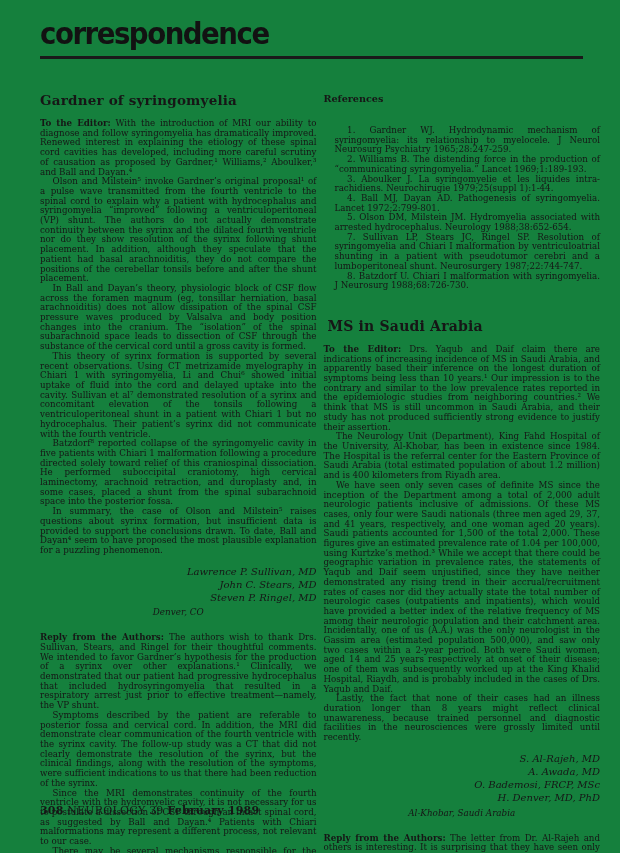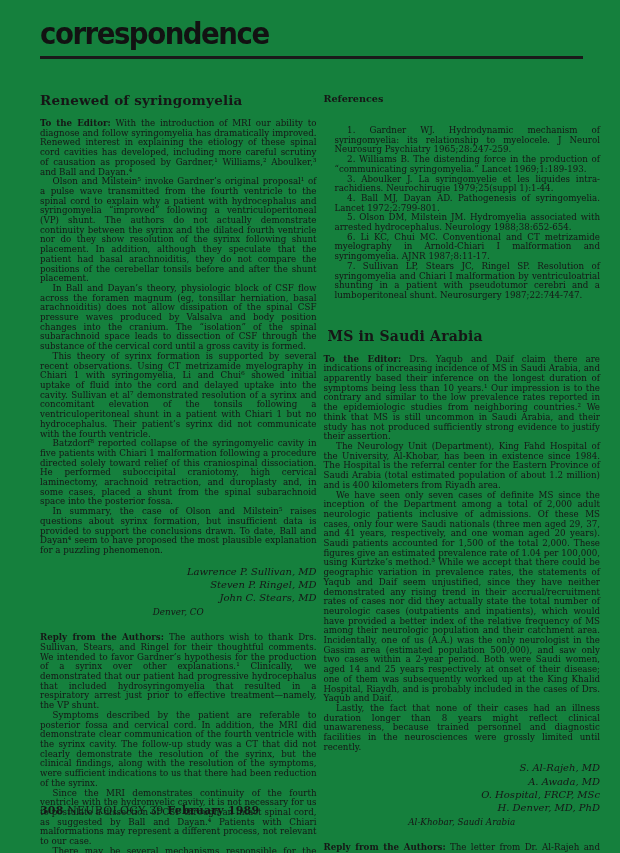--- a/index.html
+++ b/index.html
@@ -104,67 +104,67 @@
 <body>
 
 <div class="page">
 
   <div class="masthead">correspondence</div>
   <div class="rule"></div>
 
   <div class="columns">
 
     <div class="col">
-      <h2 class="letter-heading">Renewed of syringomyelia</h2>
+      <h2 class="letter-heading">Gardner of syringomyelia</h2>
 
       <p class="flush"><b class="lead">To the Editor:</b> <span>With the introduction of MRI our ability to diagnose and follow syringomyelia has dramatically improved. Renewed interest in explaining the etiology of these spinal cord cavities has developed, including more careful scrutiny of causation as proposed by Gardner,¹ Williams,² Aboulker,³ and Ball and Dayan.⁴</span></p>
       <p>Olson and Milstein⁵ invoke Gardner’s original proposal¹ of a pulse wave transmitted from the fourth ventricle to the spinal cord to explain why a patient with hydrocephalus and syringomyelia “improved” following a ventriculoperitoneal (VP) shunt. The authors do not actually demonstrate continuity between the syrinx and the dilated fourth ventricle nor do they show resolution of the syrinx following shunt placement. In addition, although they speculate that the patient had basal arachnoiditis, they do not compare the positions of the cerebellar tonsils before and after the shunt placement.</p>
       <p>In Ball and Dayan’s theory, physiologic block of CSF flow across the foramen magnum (eg, tonsillar herniation, basal arachnoiditis) does not allow dissipation of the spinal CSF pressure waves produced by Valsalva and body position changes into the cranium. The “isolation” of the spinal subarachnoid space leads to dissection of CSF through the substance of the cervical cord until a gross cavity is formed.</p>
       <p>This theory of syrinx formation is supported by several recent observations. Using CT metrizamide myelography in Chiari 1 with syringomyelia, Li and Chui⁶ showed initial uptake of fluid into the cord and delayed uptake into the cavity. Sullivan et al⁷ demonstrated resolution of a syrinx and concomitant elevation of the tonsils following a ventriculoperitoneal shunt in a patient with Chiari 1 but no hydrocephalus. Their patient’s syrinx did not communicate with the fourth ventricle.</p>
       <p>Batzdorf⁸ reported collapse of the syringomyelic cavity in five patients with Chiari 1 malformation following a procedure directed solely toward relief of this craniospinal dissociation. He performed suboccipital craniotomy, high cervical laminectomy, arachnoid retraction, and duroplasty and, in some cases, placed a shunt from the spinal subarachnoid space into the posterior fossa.</p>
       <p>In summary, the case of Olson and Milstein⁵ raises questions about syrinx formation, but insufficient data is provided to support the conclusions drawn. To date, Ball and Dayan⁴ seem to have proposed the most plausible explanation for a puzzling phenomenon.</p>
 
       <div class="sig-block">
         <div class="sig">Lawrence P. Sullivan, MD</div>
+        <div class="sig">John C. Stears, MD</div>
         <div class="sig">Steven P. Ringel, MD</div>
-        <div class="sig">John C. Stears, MD</div>
         <div class="loc">Denver, CO</div>
       </div>
 
       <div class="reply-block">
         <p class="flush"><b class="lead">Reply from the Authors:</b> <span>The authors wish to thank Drs. Sullivan, Stears, and Ringel for their thoughtful comments. We intended to favor Gardner’s hypothesis for the production of a syrinx over other explanations.¹ Clinically, we demonstrated that our patient had progressive hydrocephalus that included hydrosyringomyelia that resulted in a respiratory arrest just prior to effective treatment—namely, the VP shunt.</span></p>
         <p>Symptoms described by the patient are referable to posterior fossa and cervical cord. In addition, the MRI did demonstrate clear communication of the fourth ventricle with the syrinx cavity. The follow-up study was a CT that did not clearly demonstrate the resolution of the syrinx, but the clinical findings, along with the resolution of the symptoms, were sufficient indications to us that there had been reduction of the syrinx.</p>
         <p>Since the MRI demonstrates continuity of the fourth ventricle with the hydromyelic cavity, it is not necessary for us to postulate a dissection of CSF through an intact spinal cord, as suggested by Ball and Dayan.⁴ Patients with Chiari malformations may represent a different process, not relevant to our case.</p>
         <p>There may be several mechanisms responsible for the production of hydrosyringomyelia; our patient supports the Gardner hypothesis.</p>
 
       </div>
     </div>
 
     <div class="col">
       <div class="refs-heading">References</div>
 
       <p class="ref"><span>1.</span> <span>Gardner WJ. Hydrodynamic mechanism of syringomyelia: its relationship to myelocele. J Neurol Neurosurg Psychiatry 1965;28:247-259.</span></p>
       <p class="ref"><span>2.</span> <span>Williams B. The distending force in the production of “communicating syringomyelia.” Lancet 1969;1:189-193.</span></p>
       <p class="ref"><span>3.</span> <span>Aboulker J. La syringomyelie et les liquides intra-rachidiens. Neurochirugie 1979;25(suppl 1):1-44.</span></p>
       <p class="ref"><span>4.</span> <span>Ball MJ, Dayan AD. Pathogenesis of syringomyelia. Lancet 1972;2:799-801.</span></p>
       <p class="ref"><span>5.</span> <span>Olson DM, Milstein JM. Hydromyelia associated with arrested hydrocephalus. Neurology 1988;38:652-654.</span></p>
-      <p class="ref"><span>6.</span> <span>Li KC, Chui MC. Conventional and CT metrizamide myelography in Arnold-Chiari I malformation and syringomyelia. AJNR 1987;8:11-17.</span></p>
       <p class="ref"><span>7.</span> <span>Sullivan LP, Stears JC, Ringel SP. Resolution of syringomyelia and Chiari I malformation by ventriculoatrial shunting in a patient with pseudotumor cerebri and a lumboperitoneal shunt. Neurosurgery 1987;22:744-747.</span></p>
+      <p class="ref"><span>8.</span> <span>Batzdorf U. Chiari I malformation with syringomyelia. J Neurosurg 1988;68:726-730.</span></p>
 
       <h2 class="ms-heading">MS in Saudi Arabia</h2>
 
       <p class="flush"><b class="lead">To the Editor:</b> <span>Drs. Yaqub and Daif claim there are indications of increasing incidence of MS in Saudi Arabia, and apparently based their inference on the longest duration of symptoms being less than 10 years.¹ Our impression is to the contrary and similar to the low prevalence rates reported in the epidemiologic studies from neighboring countries.² We think that MS is still uncommon in Saudi Arabia, and their study has not produced sufficiently strong evidence to justify their assertion.</span></p>
       <p>The Neurology Unit (Department), King Fahd Hospital of the University, Al-Khobar, has been in existence since 1984. The Hospital is the referral center for the Eastern Province of Saudi Arabia (total estimated population of about 1.2 million) and is 400 kilometers from Riyadh area.</p>
       <p>We have seen only seven cases of definite MS since the inception of the Department among a total of 2,000 adult neurologic patients inclusive of admissions. Of these MS cases, only four were Saudi nationals (three men aged 29, 37, and 41 years, respectively, and one woman aged 20 years). Saudi patients accounted for 1,500 of the total 2,000. These figures give an estimated prevalence rate of 1.04 per 100,000, using Kurtzke’s method.³ While we accept that there could be geographic variation in prevalence rates, the statements of Yaqub and Daif seem unjustified, since they have neither demonstrated any rising trend in their accrual/recruitment rates of cases nor did they actually state the total number of neurologic cases (outpatients and inpatients), which would have provided a better index of the relative frequency of MS among their neurologic population and their catchment area. Incidentally, one of us (A.A.) was the only neurologist in the Gassim area (estimated population 500,000), and saw only two cases within a 2-year period. Both were Saudi women, aged 14 and 25 years respectively at onset of their disease; one of them was subsequently worked up at the King Khalid Hospital, Riaydh, and is probably included in the cases of Drs. Yaqub and Daif.</p>
       <p>Lastly, the fact that none of their cases had an illness duration longer than 8 years might reflect clinical unawareness, because trained personnel and diagnostic facilities in the neurosciences were grossly limited until recently.</p>
 
       <div class="sig-block">
         <div class="sig">S. Al-Rajeh, MD</div>
         <div class="sig">A. Awada, MD</div>
-        <div class="sig">O. Hospital, FRCP, MSc</div>
+        <div class="sig">O. Bademosi, FRCP, MSc</div>
         <div class="sig">H. Denver, MD, PhD</div>
         <div class="loc">Al-Khobar, Saudi Arabia</div>
       </div>
 
       <div class="reply-block">
         <p class="flush"><b class="lead">Reply from the Authors:</b> <span>The letter from Dr. Al-Rajeh and others is interesting. It is surprising that they have seen only four Saudi patients (three men and one woman) with MS since 1984, with age of onset at 29, 37, 41, and 20 years. This cannot reflect the pattern of MS in Saudis, where there is female predominance and the age of onset is younger, as in other Asian countries.⁴ In their letter, one of the authors (A.A.) noted two Saudi women within 2 years in a smaller population and with younger age of onset (14 and 25 years old). Al Deeb et al⁵</span></p>
       </div>
     </div>
 
   </div>

